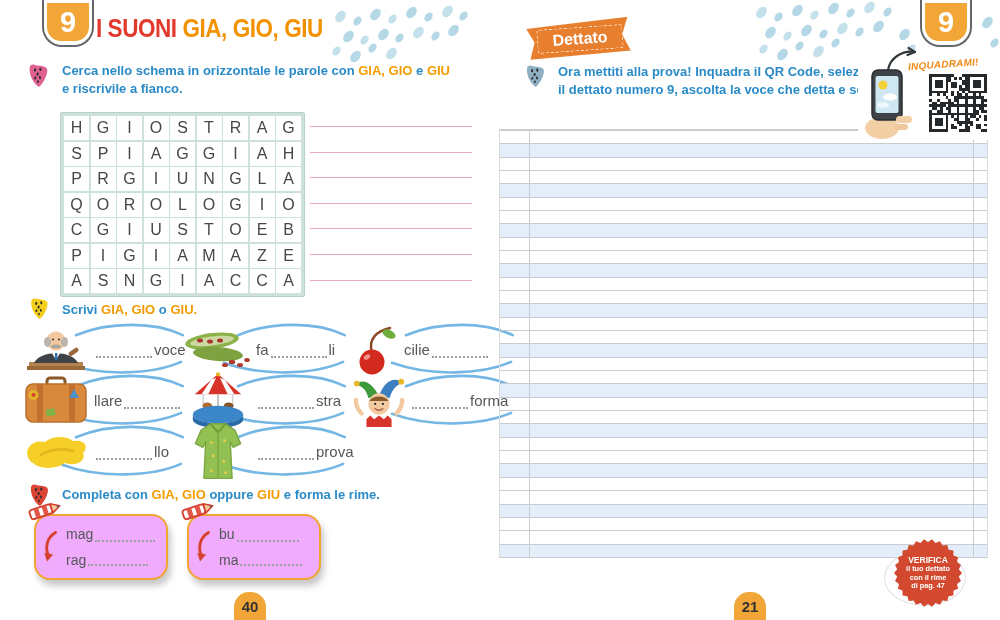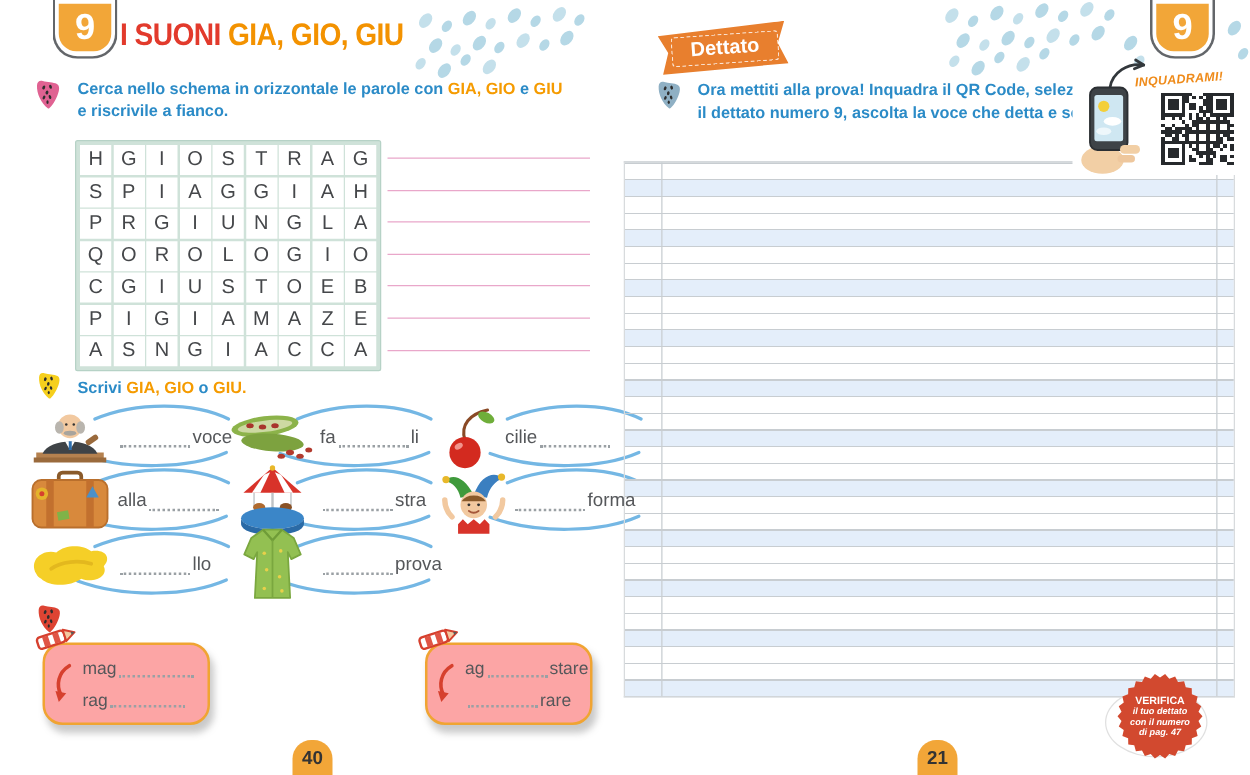--- a/index.html
+++ b/index.html
@@ -35,21 +35,21 @@
   
   .vwrap{position:absolute;left:18px;top:324px;width:474px;display:grid;
     grid-template-columns:162px 168px 144px;grid-auto-rows:51px;}
   .vcell{position:relative;display:flex;align-items:center;overflow:visible;}
   .swoosh{position:absolute;left:32px;top:-2px;width:138px;height:54px;z-index:0;}
   .art{position:relative;z-index:1;flex:0 0 76px;display:flex;justify-content:center;align-items:center;}
   .vtxt{position:relative;z-index:1;display:flex;align-items:flex-end;font-size:15px;color:#55575a;white-space:nowrap;}
   .dots{display:inline-block;width:56px;height:10px;border-bottom:2px dotted #9aa0a4;margin:0 2px;}
 
   
-  .rbox{position:absolute;top:514px;width:130px;height:62px;background:#fca5a5;
+  .rbox{position:absolute;top:514px;width:130px;height:62px;background:#f0abfc;
     border:2.5px solid #f0a432;border-radius:16px;box-shadow:3px 6px 6px rgba(120,120,120,.4);}
   .pencil{position:absolute;left:-8px;top:-13px;width:34px;height:15px;transform:rotate(-18deg);}
   .rarrow{position:absolute;left:6px;top:13px;width:18px;height:36px;}
   .rline{position:absolute;left:30px;display:flex;align-items:flex-end;font-size:14px;color:#55575a;white-space:nowrap;}
   .rl1{top:10px;} .rl2{top:36px;align-items:center;}
   .rdots{display:inline-block;height:9px;border-bottom:2px dotted #9aa0a4;margin:0 2px;}
 
   
   .ptab{position:absolute;bottom:0;width:32px;height:28px;background:#f2a638;border-radius:15px 15px 0 0;
     display:flex;align-items:center;justify-content:center;font-size:15px;font-weight:bold;color:#333;}
@@ -76,21 +76,21 @@
   .vline{position:absolute;top:0;width:1px;height:100%;background:#c8cdd1;}
 
   
   .cloud{position:absolute;left:884px;top:550px;width:80px;height:54px;background:#fff;
     border:1px solid #e0e0e0;border-radius:50%;z-index:3;}
   .verifica{position:absolute;left:893px;top:538px;width:70px;height:70px;z-index:4;}
   .verifica svg{position:absolute;left:0;top:0;}
   .vtext{position:absolute;left:0;top:0;width:70px;height:70px;display:flex;flex-direction:column;
     align-items:center;justify-content:center;color:#fff;text-align:center;line-height:8.5px;z-index:5;}
   .vtext .v1{font-weight:bold;font-size:8.5px;margin-bottom:1px;}
-  .vtext .vs{font-size:7.3px;font-weight:bold;font-style:italic;}
+  .vtext .vs{font-size:7.3px;font-weight:bold;}
   .hidden-defs{position:absolute;width:0;height:0;overflow:hidden;}
 </style>
 </head>
 <body>
 
 <svg class="hidden-defs" aria-hidden="true">
   <defs>
     <symbol id="sym-fruit" viewBox="0 0 22 26">
       <path fill="currentColor" d="M11.2,24.6 C6,20.5 2.2,13 2.6,6.2 C2.8,3.4 4.6,2 7.2,2.8 C11,4 15.6,3.6 18.6,5.2 C20.4,6.2 20.6,8.4 20,11 C18.8,16 15.8,21.4 12.6,24.4 C12.1,24.9 11.6,24.9 11.2,24.6 Z"></path>
       <g fill="#2e2e2e">
@@ -348,21 +348,21 @@
           <rect x="3" y="9" width="60" height="38" rx="7" fill="#d8893c" stroke="#b96f2c" stroke-width="1.5"></rect>
           <rect x="14" y="9" width="6" height="38" fill="#c2702e"></rect>
             <rect x="46" y="9" width="6" height="38" fill="#c2702e"></rect>
           <circle cx="10.5" cy="20" r="5" fill="#e4b32c"></circle>
             <circle cx="10.5" cy="20" r="2" fill="#d6402e"></circle>
           <path d="M51,14 l5,9 h-10 z" fill="#4a90c8"></path>
           <rect x="23" y="34" width="9" height="7" fill="#7fb348" transform="rotate(-10 27 37)"></rect>
         </svg>
       </div>
       <div class="vtxt">
-          <span>alla</span>
+          <span>llare</span>
           <span class="dots"></span>
           <span></span>
         </div>
     </div>
 
     <div class="vcell">
       <svg class="swoosh">
           <use href="#sym-swoosh"></use>
         </svg>
       <div class="art">
@@ -455,55 +455,56 @@
           <span class="dots"></span>
           <span>prova</span>
         </div>
     </div>
 
   </div>
 
   <svg class="fruit fruit-red" style="left:28px;top:482px;height:25px">
       <use href="#sym-fruit"></use>
     </svg>
+  <div class="abs rich" style="left:62px;top:486px;width:420px"><span class="seg-b">Completa con </span><span class="seg-o">GIA,</span><span class="seg-b"> </span><span class="seg-o">GIO</span><span class="seg-b"> oppure </span><span class="seg-o">GIU</span><span class="seg-b"> e forma le rime.</span></div>
 
   <div class="rbox" style="left:34px">
     <svg class="pencil">
         <use href="#sym-pencil"></use>
       </svg>
     <svg class="rarrow">
         <use href="#sym-rarrow"></use>
       </svg>
     <div class="rline rl1">
         <span>mag</span>
         <span class="rdots" style="width:60px"></span>
         <span></span>
       </div>
     <div class="rline rl2">
         <span>rag</span>
         <span class="rdots" style="width:60px"></span>
         <span></span>
       </div>
   </div>
-  <div class="rbox" style="left:340px">
+  <div class="rbox" style="left:187px">
     <svg class="pencil">
         <use href="#sym-pencil"></use>
       </svg>
     <svg class="rarrow">
         <use href="#sym-rarrow"></use>
       </svg>
     <div class="rline rl1">
-        <span>ag</span>
-        <span class="rdots" style="width:48px"></span>
-        <span>stare</span>
+        <span>bu</span>
+        <span class="rdots" style="width:62px"></span>
+        <span></span>
       </div>
     <div class="rline rl2">
+        <span>ma</span>
+        <span class="rdots" style="width:62px"></span>
         <span></span>
-        <span class="rdots" style="width:56px"></span>
-        <span>rare</span>
       </div>
   </div>
 
   <div class="ptab" style="left:234px">
       <span>40</span>
     </div>
 
   <div class="banner">
     <div class="bin">Dettato</div>
   </div>
@@ -798,21 +799,21 @@
   </div>
 
   <div class="cloud"></div>
   <div class="verifica">
     <svg width="70" height="70" viewBox="0 0 70 70">
         <polygon id="scallop" fill="#d2492f" points="69.0,35.0 65.8,38.7 68.0,43.1 64.0,46.0 65.1,50.8 60.5,52.6 60.4,57.5 55.6,58.2 54.3,63.0 49.4,62.4 47.1,66.8 42.4,65.1 39.1,68.8 35.0,66.0 30.9,68.8 27.6,65.1 22.9,66.8 20.6,62.4 15.7,63.0 14.4,58.2 9.6,57.5 9.5,52.6 4.9,50.8 6.0,46.0 2.0,43.1 4.2,38.7 1.0,35.0 4.2,31.3 2.0,26.9 6.0,24.0 4.9,19.2 9.5,17.4 9.6,12.5 14.4,11.8 15.7,7.0 20.6,7.6 22.9,3.2 27.6,4.9 30.9,1.2 35.0,4.0 39.1,1.2 42.4,4.9 47.1,3.2 49.4,7.6 54.3,7.0 55.6,11.8 60.4,12.5 60.5,17.4 65.1,19.2 64.0,24.0 68.0,26.9 65.8,31.3"></polygon>
       </svg>
     <div class="vtext">
       <div class="v1">VERIFICA</div>
       <div class="vs">il tuo dettato</div>
-      <div class="vs">con il numero</div>
+      <div class="vs">con il rime</div>
       <div class="vs">di pag. 47</div>
     </div>
   </div>
 
   <div class="ptab" style="left:734px">
       <span>21</span>
     </div>
 
 </div>
 

